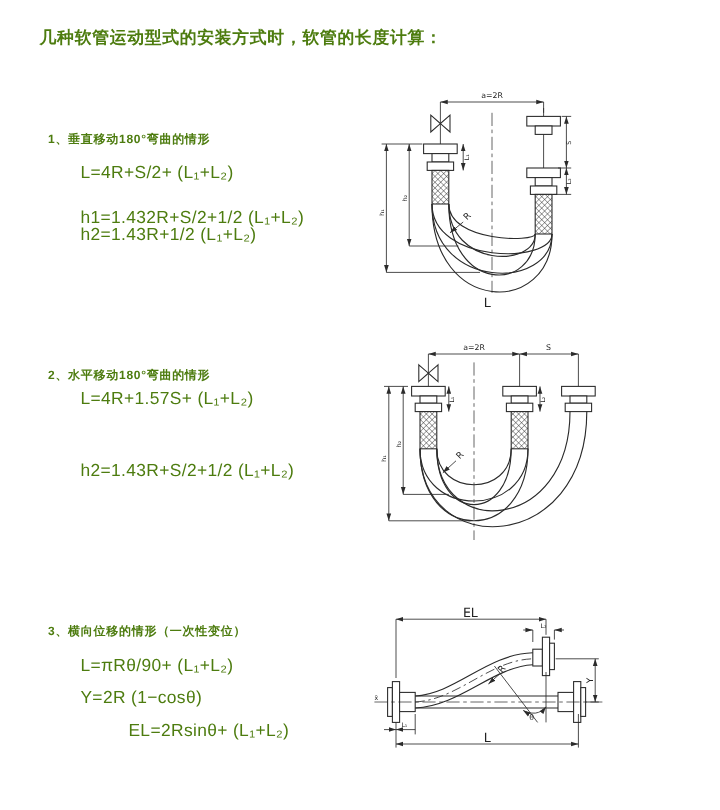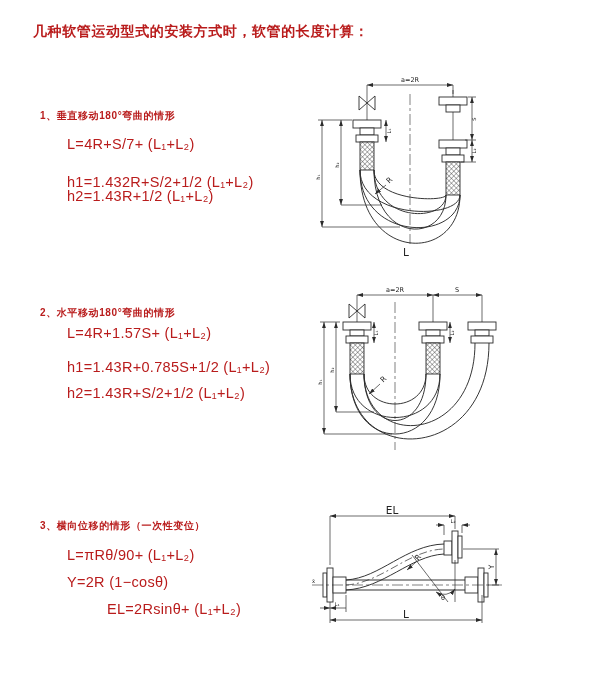--- a/index.html
+++ b/index.html
@@ -1,17 +1,17 @@
 <!DOCTYPE html>
 <html><head>
 <meta charset="utf-8">
 <style>
   html,body{margin:0;padding:0;background:#fff;}
   .page{position:relative;width:600px;height:675px;background:#ffffff;overflow:hidden;
-        font-family:"Liberation Sans","DejaVu Sans",sans-serif;color:#b91c1c;}
+        font-family:"Liberation Sans","DejaVu Sans",sans-serif;color:#4d7c0f;}
   .tline{position:absolute;white-space:nowrap;}
   .title{left:33px;top:23px;font-size:14px;font-weight:700;letter-spacing:0.6px;}
   .heading{font-size:10px;font-weight:700;letter-spacing:0.6px;left:40px;}
   .formula{font-size:14.5px;font-weight:500;letter-spacing:0.3px;left:67px;}
   .h-s1{top:109px;} .f-s1a{top:136px;} .f-s1b{top:174px;} .f-s1c{top:188px;}
   .h-s2{top:306px;} .f-s2a{top:325px;} .f-s2b{top:359px;} .f-s2c{top:385px;}
   .h-s3{top:519px;} .f-s3a{top:547px;} .f-s3b{top:574px;} .f-s3c{top:601px;margin-left:40px;}
   .diag{position:absolute;}
   .d1{left:312px;top:72px;}
   .d2{left:312px;top:282px;}
@@ -27,27 +27,26 @@
   .lab-s{font-size:5.2px;} .lab-m{font-size:6.5px;} .lab-r{font-size:7.5px;} .lab-L{font-size:10.5px;}
 </style>
 </head>
 <body>
 
 <div class="page">
 
   <div class="tline title">几种软管运动型式的安装方式时，软管的长度计算：</div>
 
   <div class="tline heading h-s1">1、垂直移动180°弯曲的情形</div>
-  <div class="tline formula f-s1a">L=4R+S/7+ (L₁+L₂)</div>
+  <div class="tline formula f-s1a">L=4R+S/2+ (L₁+L₂)</div>
   <div class="tline formula f-s1b">h1=1.432R+S/2+1/2 (L₁+L₂)</div>
   <div class="tline formula f-s1c">h2=1.43R+1/2 (L₁+L₂)</div>
 
   <div class="tline heading h-s2">2、水平移动180°弯曲的情形</div>
   <div class="tline formula f-s2a">L=4R+1.57S+ (L₁+L₂)</div>
-  <div class="tline formula f-s2b">h1=1.43R+0.785S+1/2 (L₁+L₂)</div>
   <div class="tline formula f-s2c">h2=1.43R+S/2+1/2 (L₁+L₂)</div>
 
   <div class="tline heading h-s3">3、横向位移的情形（一次性变位）</div>
   <div class="tline formula f-s3a">L=πRθ/90+ (L₁+L₂)</div>
   <div class="tline formula f-s3b">Y=2R (1−cosθ)</div>
   <div class="tline formula f-s3c">EL=2Rsinθ+ (L₁+L₂)</div>
 
   <svg class="diag d1" width="196" height="188" viewBox="0 0 196 188">
     <defs>
       <marker id="ar1" viewBox="0 0 10 8" refX="10" refY="4" markerWidth="9" markerHeight="7" orient="auto-start-reverse">

